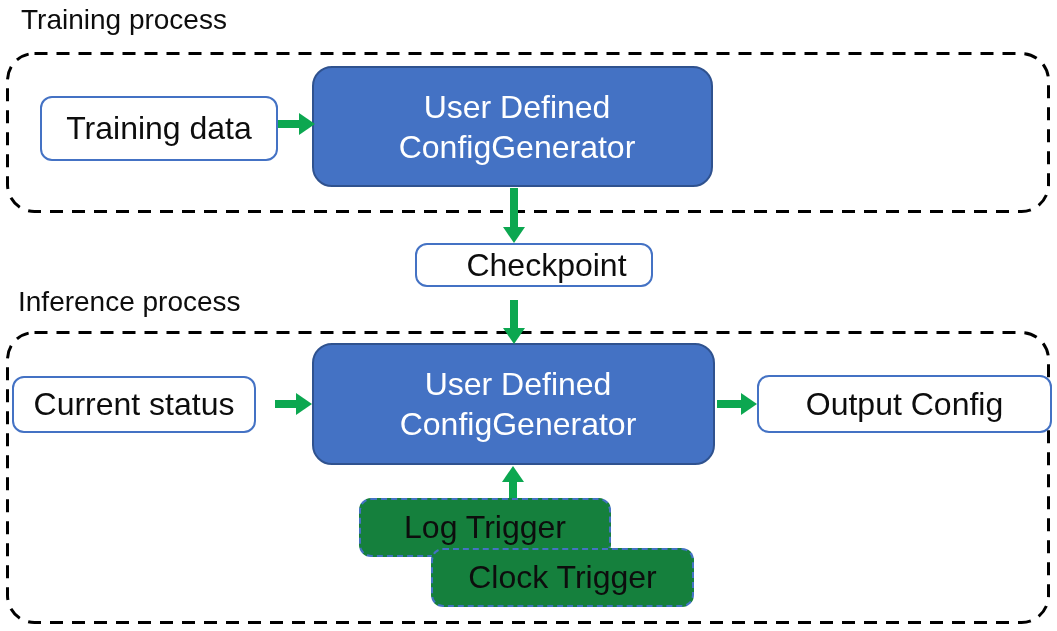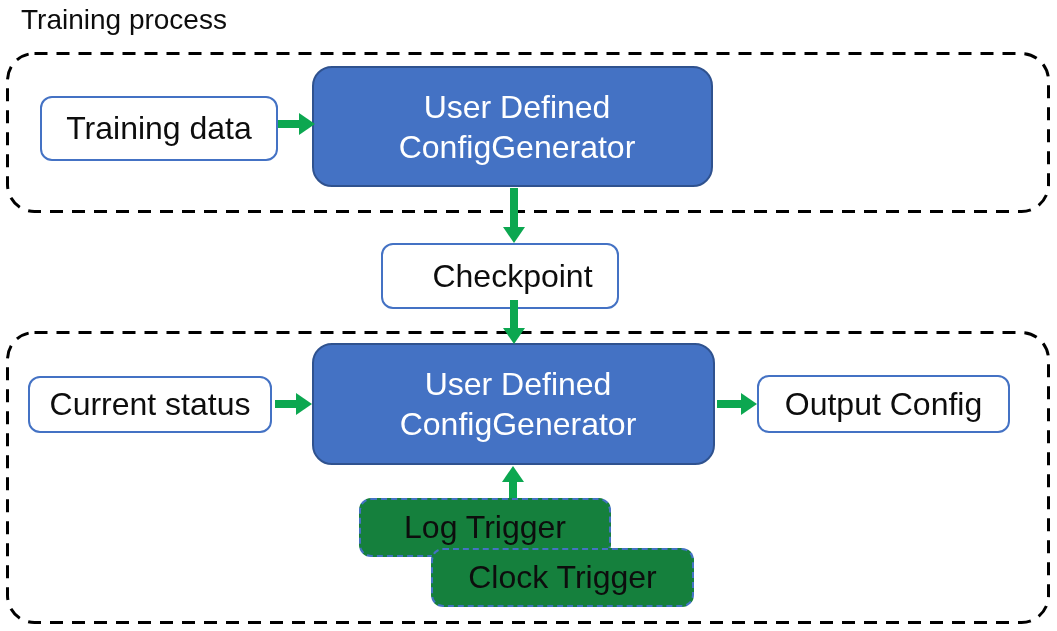--- a/index.html
+++ b/index.html
@@ -80,24 +80,24 @@
 
   
   #training-label{left:21px;top:4px;}
   #inference-label{left:18px;top:286px;}
 
   #training-container{left:6px;top:52px;width:1044px;height:161px;}
   #inference-container{left:6px;top:331px;width:1044px;height:293px;}
 
   #training-data{left:40px;top:96px;width:238px;height:65px;align-items:center;}
   #gen-train{left:312px;top:66px;width:401px;height:121px;}
-  #checkpoint{left:381px;top:243px;width:238px;height:66px;padding-left:25px;}
-  #current-status{left:28px;top:376px;width:244px;height:57px;}
+  #checkpoint{left:415px;top:243px;width:238px;height:44px;padding-left:25px;}
+  #current-status{left:12px;top:376px;width:244px;height:57px;}
   #gen-infer{left:312px;top:343px;width:403px;height:122px;}
-  #output-config{left:757px;top:375px;width:253px;height:58px;}
+  #output-config{left:757px;top:375px;width:295px;height:58px;}
   #log-trigger{left:359px;top:498px;width:252px;height:59px;z-index:5;}
   #clock-trigger{left:431px;top:548px;width:263px;height:59px;z-index:6;}
 
   #arrow-td{left:278px;top:113px;width:37px;}
   #arrow-td .shaft{width:21px;}
   #arrow-gt-cp{left:503px;top:188px;height:55px;}
   #arrow-gt-cp .shaft{height:39px;}
   #arrow-cp-gi{left:503px;top:300px;height:44px;}
   #arrow-cp-gi .shaft{height:28px;}
   #arrow-cs{left:275px;top:393px;width:37px;}
@@ -107,20 +107,21 @@
   #arrow-trig{left:502px;top:466px;height:32px;}
   #arrow-trig .shaft{height:16px;}
 </style>
 </head>
 <body>
 
 <div class="canvas">
 
   <div class="section-label" id="training-label">Training process</div>
 
+  <div class="section-label" id="inference-label">Inference process</div>
 
   <svg class="container-svg" id="training-container" width="1044" height="161" viewBox="0 0 1044 161">
     <rect x="1.5" y="1.5" width="1041" height="158" rx="27" ry="27" fill="none" style="stroke:var(--container-border)" stroke-width="3" stroke-dasharray="13 9"></rect>
   </svg>
 
   <svg class="container-svg" id="inference-container" width="1044" height="293" viewBox="0 0 1044 293">
     <rect x="1.5" y="1.5" width="1041" height="290" rx="27" ry="27" fill="none" style="stroke:var(--container-border)" stroke-width="3" stroke-dasharray="13 9"></rect>
   </svg>
 
   <div class="white-box" id="training-data">

